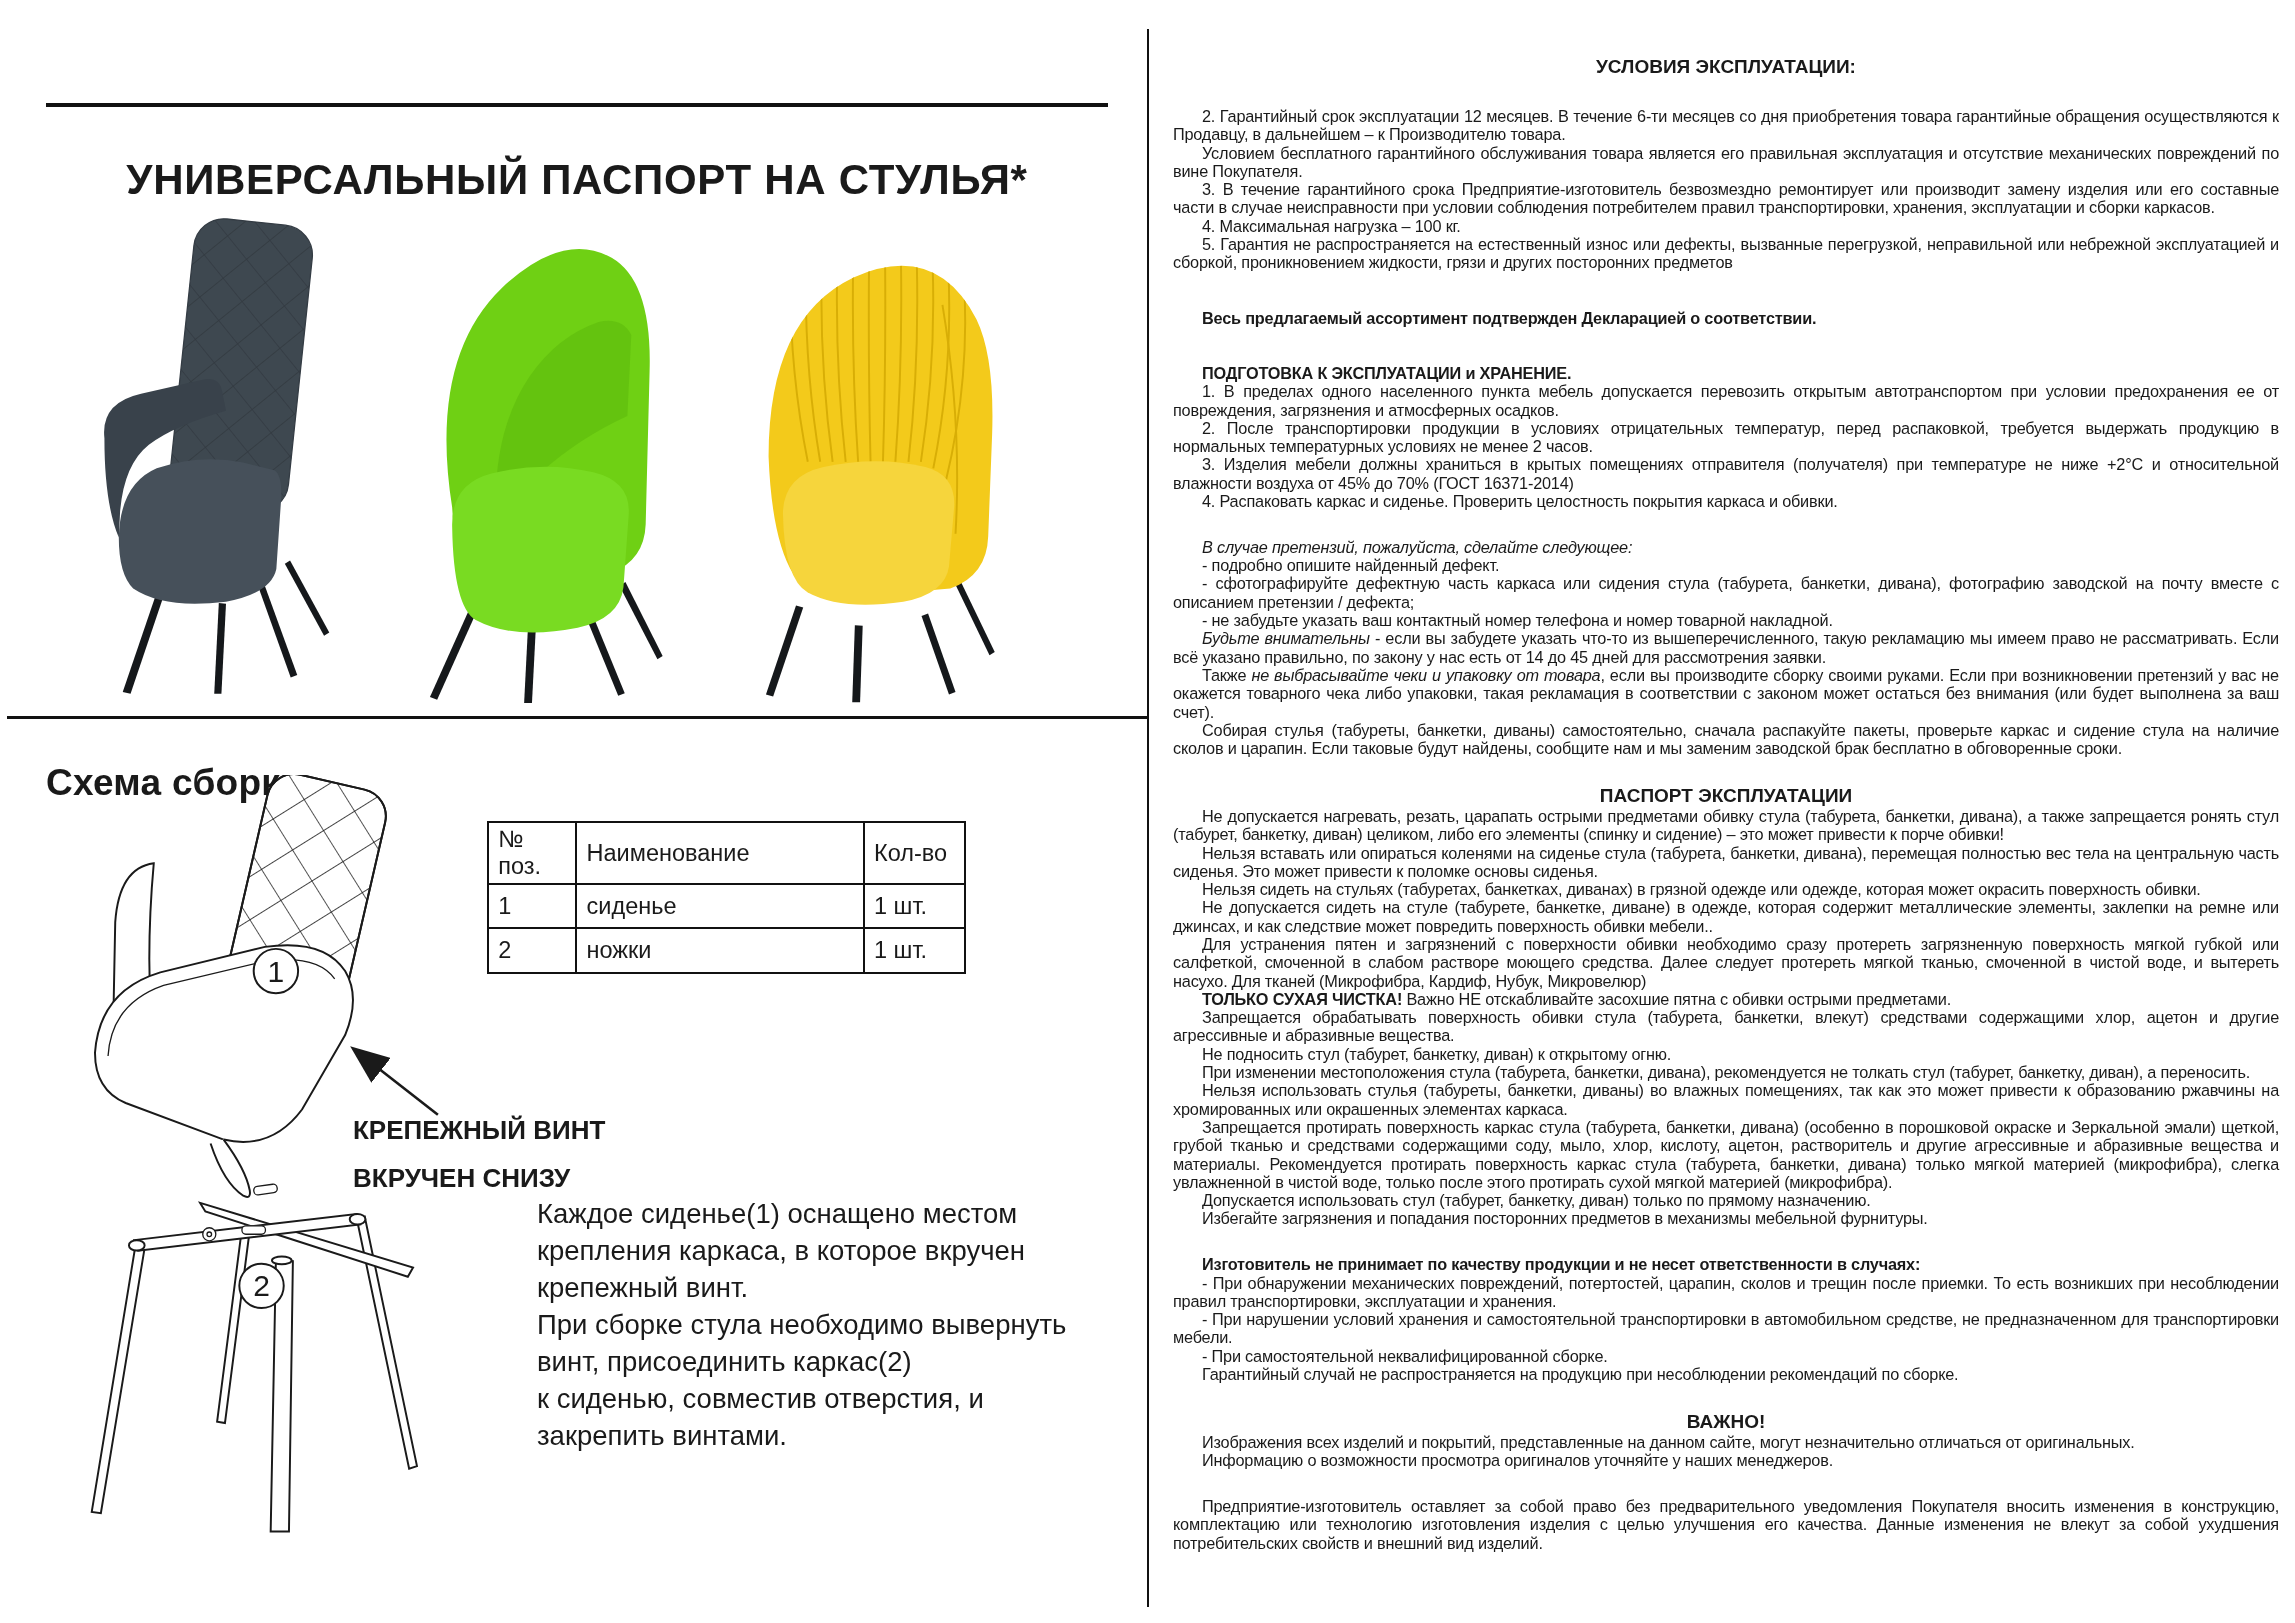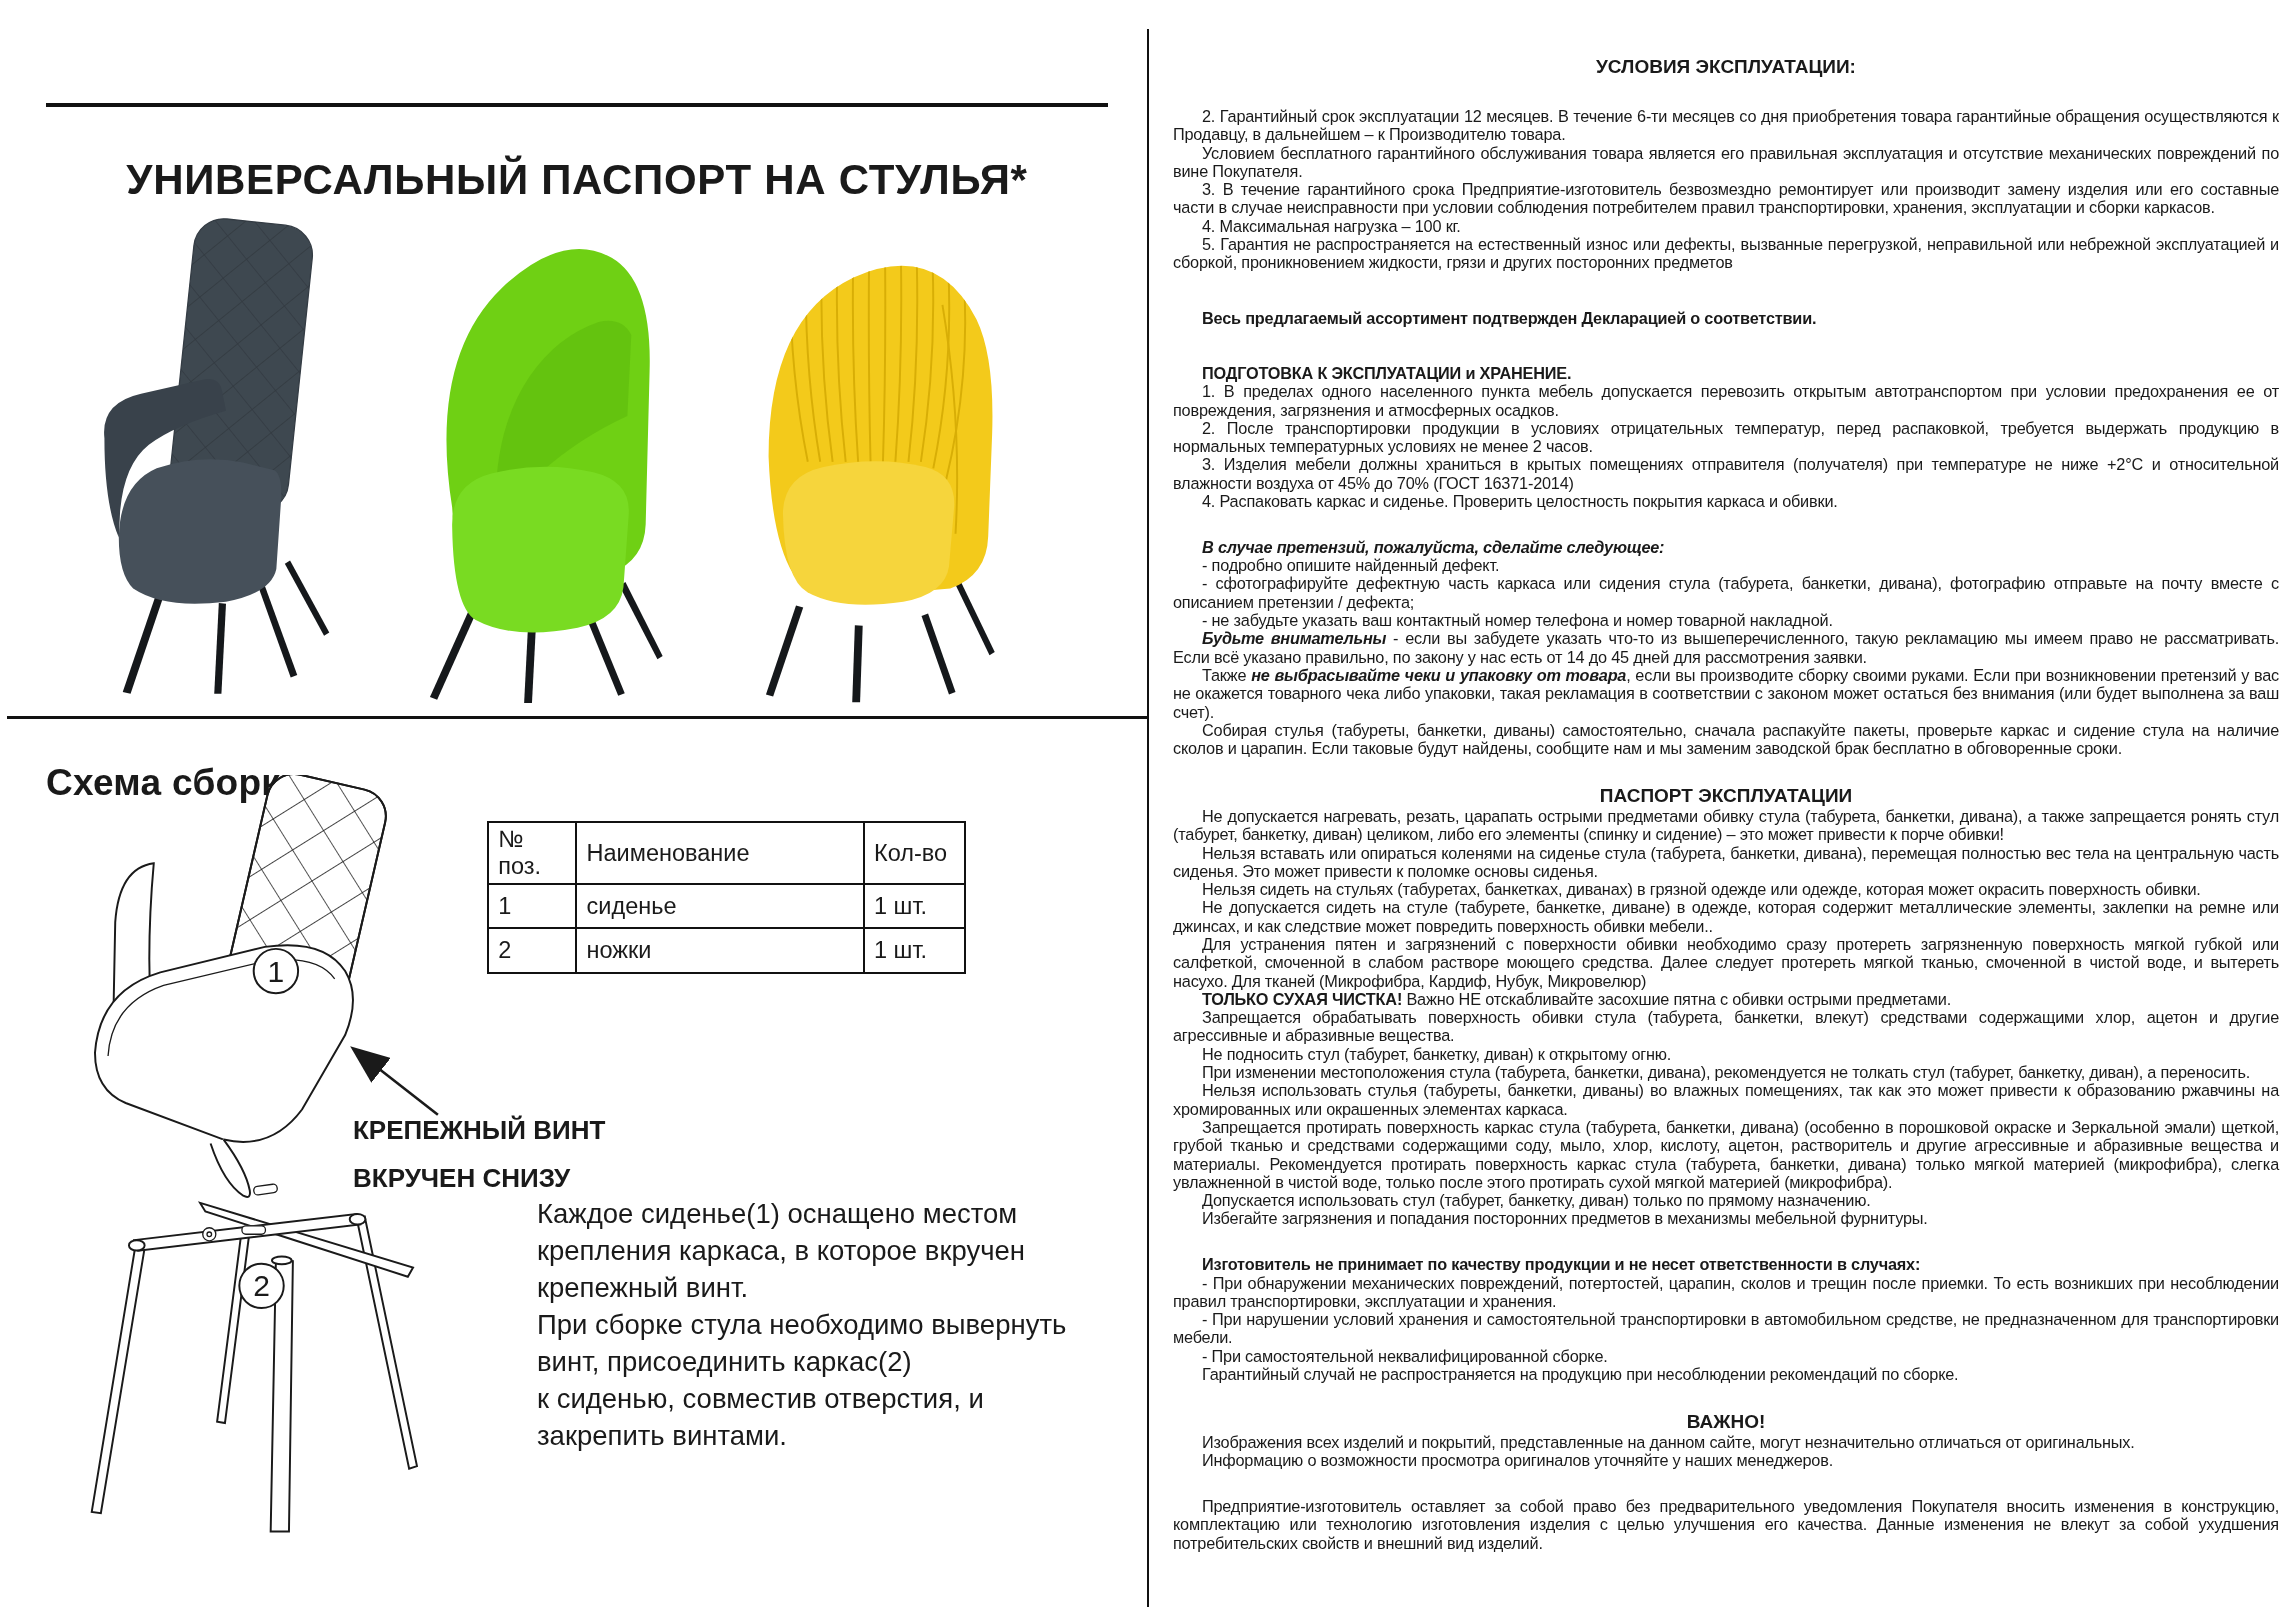--- a/index.html
+++ b/index.html
@@ -38,21 +38,21 @@
   table.parts td{height:37px}
   .c-pos{width:68px}.c-name{width:267px}.c-qty{width:81px}
   
   .right-col{position:absolute;left:1173px;top:56px;width:1106px}
   .jp{
     margin:0;text-align:justify;text-indent:29px;
     font-size:16.3px;line-height:18.3px;letter-spacing:-0.2px;
   }
   .hc{margin:0;text-align:center;font-size:19px;line-height:22px;font-weight:bold}
   .b{font-weight:bold}
-  .bi{font-weight:bold;font-style:italic}
+  .bi{font-weight:normal;font-style:italic}
   .mb18{margin-bottom:29px}
   .g15{margin-top:27.5px}
   .g2{margin-top:37px}
   svg text{font-family:"Liberation Sans","DejaVu Sans",sans-serif}
 </style>
 </head>
 <body>
 
 <div class="rule" style="left:46px;top:103px;width:1062px;height:3.9px"></div>
 
@@ -221,21 +221,21 @@
   <p class="jp b g2">Весь предлагаемый ассортимент подтвержден Декларацией о соответствии.</p>
 
   <p class="jp b g2">ПОДГОТОВКА К ЭКСПЛУАТАЦИИ и ХРАНЕНИЕ.</p>
   <p class="jp">1. В пределах одного населенного пункта мебель допускается перевозить открытым автотранспортом при условии предохранения ее от повреждения, загрязнения и атмосферных осадков.</p>
   <p class="jp">2. После транспортировки продукции в условиях отрицательных температур, перед распаковкой, требуется выдержать продукцию в нормальных температурных условиях не менее 2 часов.</p>
   <p class="jp">3. Изделия мебели должны храниться в крытых помещениях отправителя (получателя) при температуре не ниже +2°С и относительной влажности воздуха от 45% до 70% (ГОСТ 16371-2014)</p>
   <p class="jp">4. Распаковать каркас и сиденье. Проверить целостность покрытия каркаса и обивки.</p>
 
   <p class="jp bi g15">В случае претензий, пожалуйста, сделайте следующее:</p>
   <p class="jp">- подробно опишите найденный дефект.</p>
-  <p class="jp">- сфотографируйте дефектную часть каркаса или сидения стула (табурета, банкетки, дивана), фотографию отправьте на почту вместе с описанием претензии / дефекта;</p>
+  <p class="jp">- сфотографируйте дефектную часть каркаса или сидения стула (табурета, банкетки, дивана), фотографию заводской на почту вместе с описанием претензии / дефекта;</p>
   <p class="jp">- не забудьте указать ваш контактный номер телефона и номер товарной накладной.</p>
   <p class="jp"><b class="bi">Будьте внимательны</b><span> - если вы забудете указать что-то из вышеперечисленного, такую рекламацию мы имеем право не рассматривать. Если всё указано правильно, по закону у нас есть от 14 до 45 дней для рассмотрения заявки.</span></p>
   <p class="jp"><span>Также </span><b class="bi">не выбрасывайте чеки и упаковку от товара</b><span>, если вы производите сборку своими руками. Если при возникновении претензий у вас не окажется товарного чека либо упаковки, такая рекламация в соответствии с законом может остаться без внимания (или будет выполнена за ваш счет).</span></p>
   <p class="jp">Собирая стулья (табуреты, банкетки, диваны) самостоятельно, сначала распакуйте пакеты, проверьте каркас и сидение стула на наличие сколов и царапин. Если таковые будут найдены, сообщите нам и мы заменим заводской брак бесплатно в обговоренные сроки.</p>
 
   <h3 class="hc g15">ПАСПОРТ ЭКСПЛУАТАЦИИ</h3>
   <p class="jp">Не допускается нагревать, резать, царапать острыми предметами обивку стула (табурета, банкетки, дивана), а также запрещается ронять стул (табурет, банкетку, диван) целиком, либо его элементы (спинку и сидение) – это может привести к порче обивки!</p>
   <p class="jp">Нельзя вставать или опираться коленями на сиденье стула (табурета, банкетки, дивана), перемещая полностью вес тела на центральную часть сиденья. Это может привести к поломке основы сиденья.</p>
   <p class="jp">Нельзя сидеть на стульях (табуретах, банкетках, диванах) в грязной одежде или одежде, которая может окрасить поверхность обивки.</p>
   <p class="jp">Не допускается сидеть на стуле (табурете, банкетке, диване) в одежде, которая содержит металлические элементы, заклепки на ремне или джинсах, и как следствие может повредить поверхность обивки мебели..</p>

